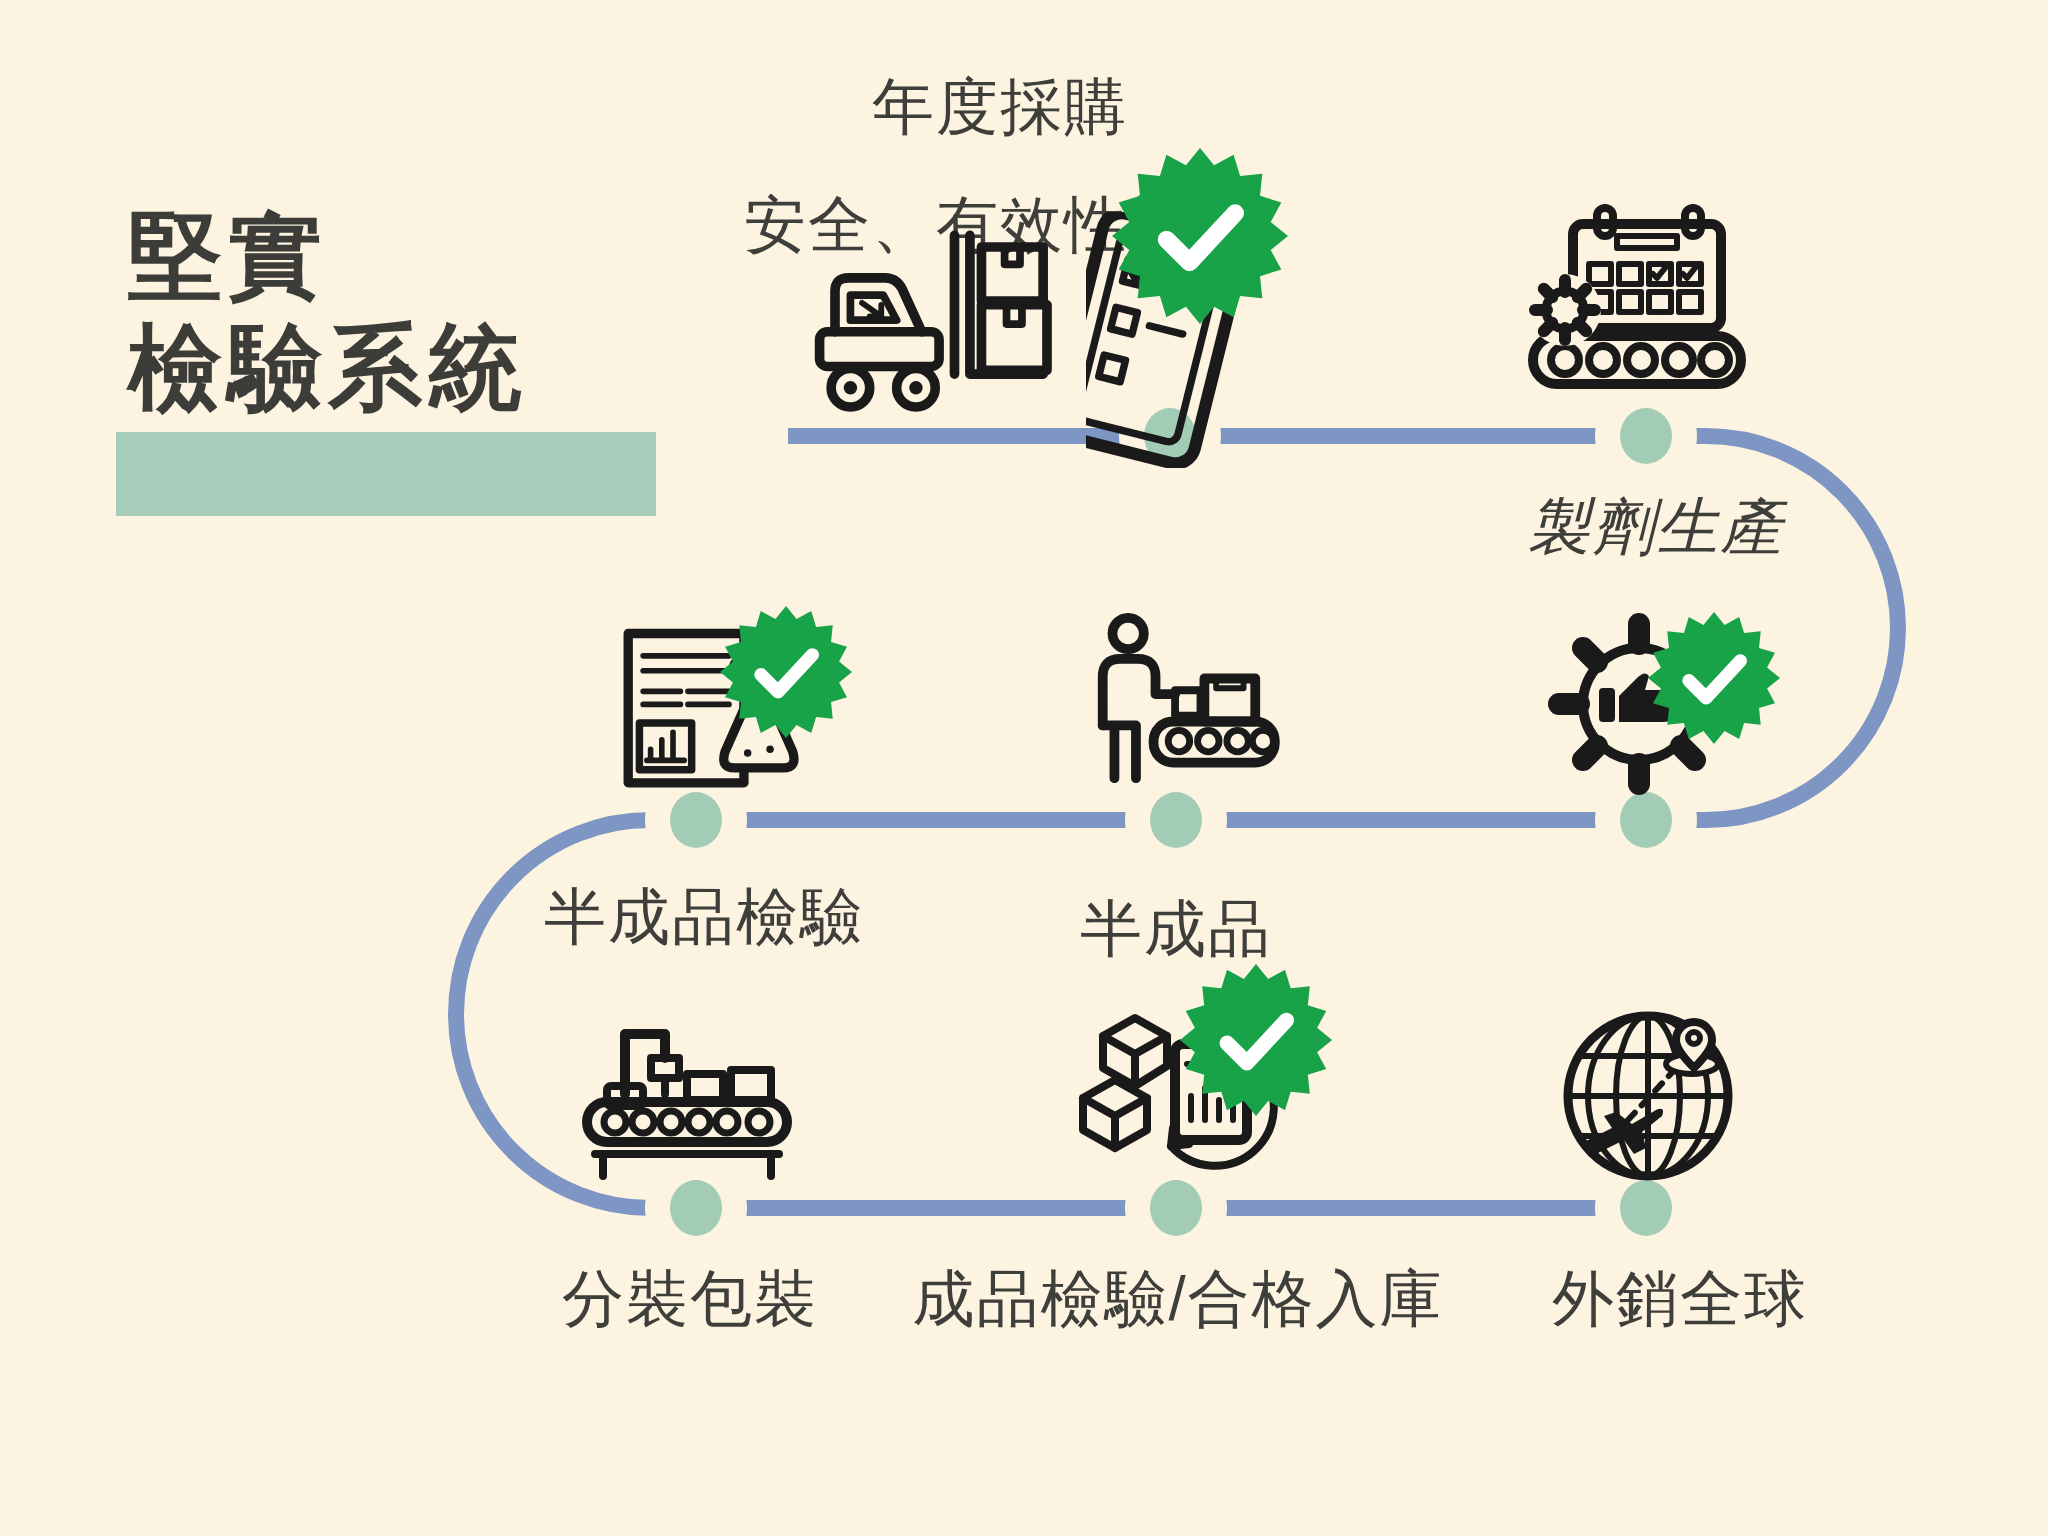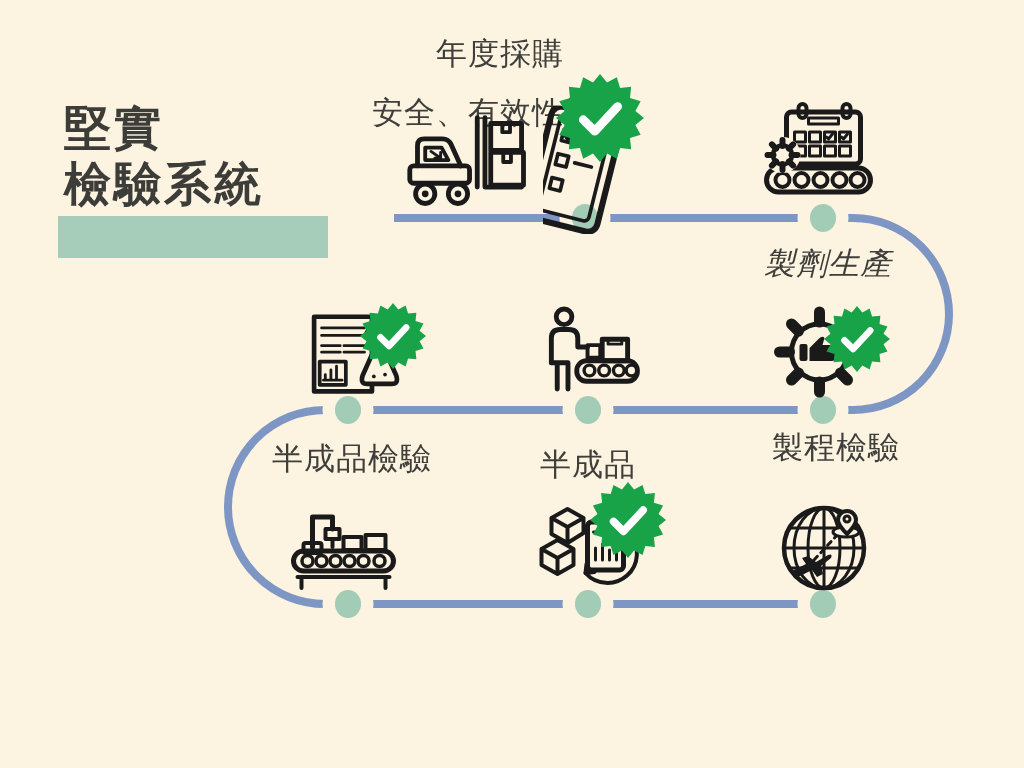--- a/index.html
+++ b/index.html
@@ -145,21 +145,20 @@
     </g>
     <g>
       <rect class="fill" x="30" y="42" width="8" height="17" rx="2"></rect>
       <path class="fill" d="M40 59 v-13 l9 -9 q4 -4 6 -1 l-2 7 h13 q5 0 4 5 l-3 8 q-1 3 -5 3 z"></path>
     </g>
   </svg>
   <svg class="badge" style="left:824px;top:306px;" width="66" height="66" viewBox="0 0 100 100">
     <polygon class="starburst" points="50.0,0.0 58.0,9.8 69.1,3.8 72.8,15.9 85.4,14.6 84.1,27.2 96.2,30.9 90.2,42.0 100.0,50.0 90.2,58.0 96.2,69.1 84.1,72.8 85.4,85.4 72.8,84.1 69.1,96.2 58.0,90.2 50.0,100.0 42.0,90.2 30.9,96.2 27.2,84.1 14.6,85.4 15.9,72.8 3.8,69.1 9.8,58.0 0.0,50.0 9.8,42.0 3.8,30.9 15.9,27.2 14.6,14.6 27.2,15.9 30.9,3.8 42.0,9.8"></polygon>
     <path class="badge-check" d="M31 52 L44 65 L70 37"></path>
   </svg>
-  <div class="node-label" style="left:836px;top:427px;">製程檢驗</div>
 
   <svg class="icon" style="left:535px;top:306px;" width="108" height="88" viewBox="0 0 105 90">
     <circle stroke-width="5" cx="27" cy="11" r="8"></circle>
     <path stroke-width="5" d="M14 58 V33 q0 -9 9 -9 h9 q9 0 9 9 v9 h10"></path>
     <path stroke-width="5" d="M20 58 V85 M31 58 V85 M14 58 h17"></path>
     <rect stroke-width="4" x="51" y="40" width="13" height="13"></rect>
     <rect stroke-width="5" x="40" y="56" width="62" height="21" rx="10"></rect>
     <circle stroke-width="3.5" cx="53" cy="66" r="5.5"></circle>
       <circle stroke-width="3.5" cx="68" cy="66" r="5.5"></circle>
     <circle stroke-width="3.5" cx="83" cy="66" r="5.5"></circle>
@@ -194,43 +193,46 @@
     <rect stroke-width="4" x="80" y="40" width="20" height="15"></rect>
     <rect stroke-width="5" x="8" y="56" width="100" height="20" rx="10"></rect>
     <circle stroke-width="3.5" cx="22" cy="66" r="5.5"></circle>
       <circle stroke-width="3.5" cx="36" cy="66" r="5.5"></circle>
     <circle stroke-width="3.5" cx="50" cy="66" r="5.5"></circle>
       <circle stroke-width="3.5" cx="64" cy="66" r="5.5"></circle>
     <circle stroke-width="3.5" cx="78" cy="66" r="5.5"></circle>
       <circle stroke-width="3.5" cx="94" cy="66" r="5.5"></circle>
     <path stroke-width="4" d="M12 82 H104 M16 82 V93 M100 82 V93"></path>
   </svg>
+  <div class="node-label" style="left:345px;top:629px;">分裝包裝</div>
 
   <svg class="icon" style="left:528px;top:492px;" width="118" height="100" viewBox="0 0 115 100">
     <path stroke-width="4" d="M22 26 l16 -9 16 9 -16 9 z M22 26 v16 l16 9 v-16 M54 26 v15 l-16 10"></path>
     <path stroke-width="4" d="M12 57 l16 -9 16 9 -16 9 z M12 57 v16 l16 9 v-16 M44 57 v16 l-16 9"></path>
     <path stroke-width="4" d="M100 42 A27 27 0 1 1 56 81"></path>
     <path stroke-width="4" d="M56 81 l9 -1 M56 81 l1 -9"></path>
     <rect class="mask" stroke-width="5" x="58" y="30" width="36" height="48" rx="4"></rect>
     <path class="thin" d="M64 40 H88 M66 68 V56 M73 68 V52 M80 68 V58 M87 68 V52"></path>
   </svg>
   <svg class="badge" style="left:590px;top:482px;" width="76" height="76" viewBox="0 0 100 100">
     <polygon class="starburst" points="50.0,0.0 58.0,9.8 69.1,3.8 72.8,15.9 85.4,14.6 84.1,27.2 96.2,30.9 90.2,42.0 100.0,50.0 90.2,58.0 96.2,69.1 84.1,72.8 85.4,85.4 72.8,84.1 69.1,96.2 58.0,90.2 50.0,100.0 42.0,90.2 30.9,96.2 27.2,84.1 14.6,85.4 15.9,72.8 3.8,69.1 9.8,58.0 0.0,50.0 9.8,42.0 3.8,30.9 15.9,27.2 14.6,14.6 27.2,15.9 30.9,3.8 42.0,9.8"></polygon>
     <path class="badge-check" d="M31 52 L44 65 L70 37"></path>
   </svg>
+  <div class="node-label" style="left:589px;top:629px;">成品檢驗/合格入庫</div>
 
   <svg class="icon" style="left:776px;top:494px;" width="100" height="100" viewBox="0 0 100 100">
     <circle stroke-width="4.5" cx="48" cy="54" r="40"></circle>
     <ellipse class="thin" cx="48" cy="54" rx="16" ry="40"></ellipse>
     <ellipse class="thin" cx="48" cy="54" rx="30" ry="40"></ellipse>
     <path class="thin" d="M13 34 H83 M8 54 H88 M13 74 H83 M48 14 V94"></path>
     <path class="thin dash" d="M38 66 L64 38"></path>
     <ellipse class="mask" stroke-width="3" cx="70" cy="38" rx="13" ry="5"></ellipse>
     <g>
       <path class="mask" stroke-width="4" d="M62 26 a9 9 0 1 1 18 0 q0 5 -9 14 q-9 -9 -9 -14 z"></path>
       <circle class="thin" cx="71" cy="25" r="3"></circle>
     </g>
     <g>
       <path class="fill" d="M14 78 L30 70 L26 64 L32 62 L40 68 L52 61 Q57 59 55 64 L45 72 L47 80 L41 83 L36 76 L22 83 Z"></path>
     </g>
   </svg>
+  <div class="node-label" style="left:840px;top:629px;">外銷全球</div>
 
 </div>
 
 </body></html>

